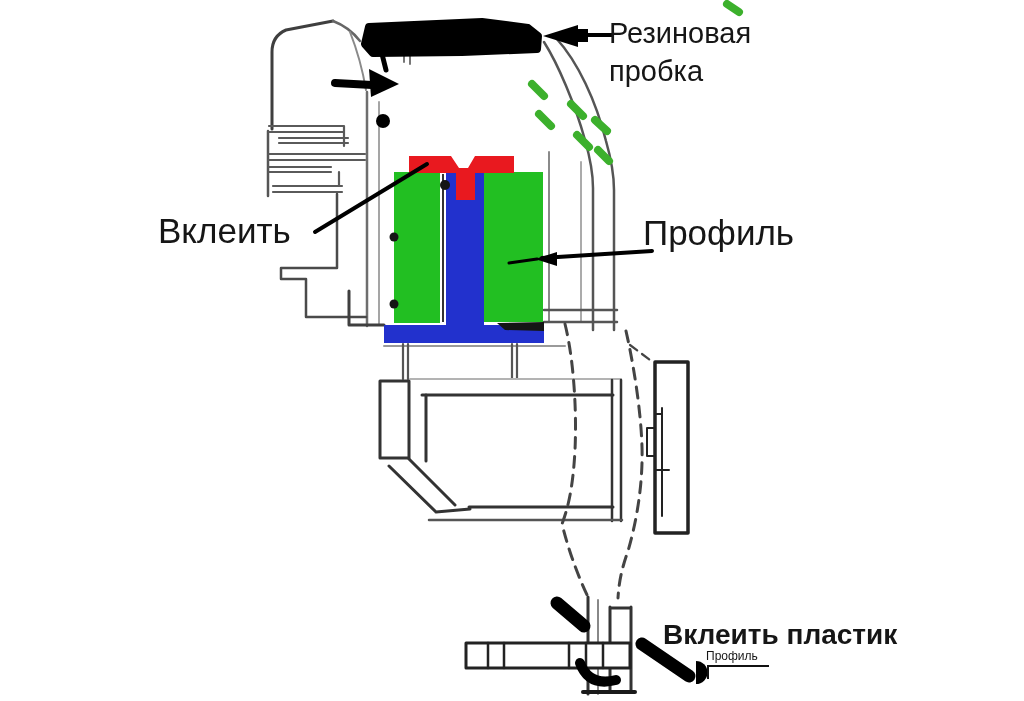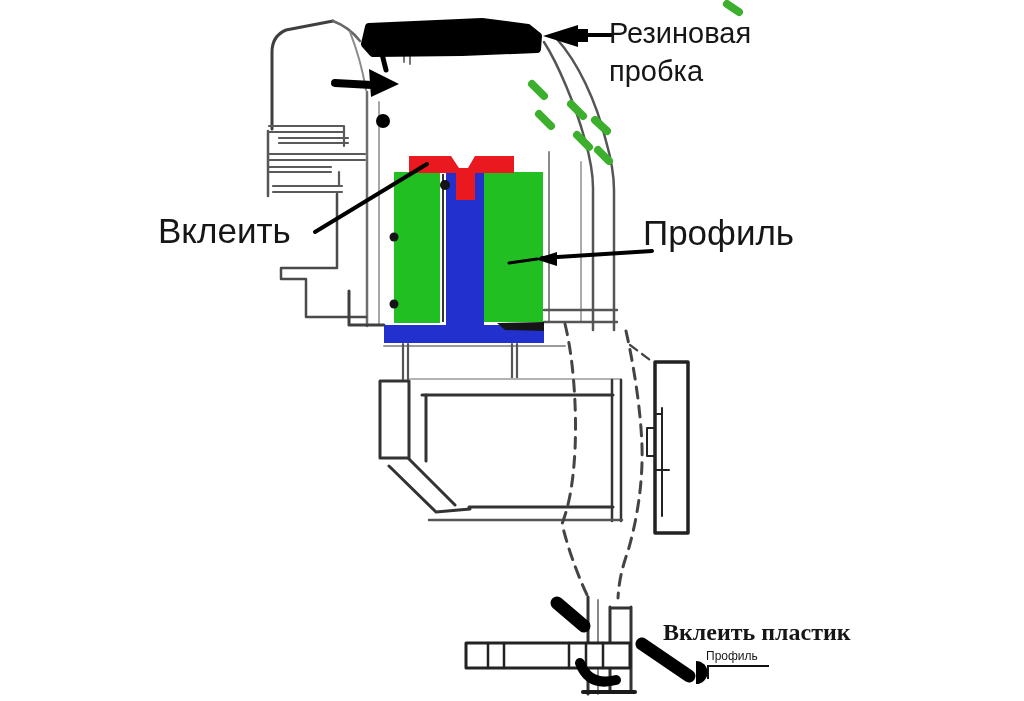--- a/index.html
+++ b/index.html
@@ -13,21 +13,21 @@
   }
   #drawing{position:absolute;left:0;top:0;}
   .label{
     position:absolute;
     color:#161616;
     font-family:"Liberation Sans", sans-serif;
   }
   .label-rubber-plug{left:577px;top:14px;width:168px;font-size:29px;line-height:38px;}
   .label-screw{left:126px;top:211px;font-size:35px;white-space:nowrap;}
   .label-bushing{left:611px;top:213px;font-size:35px;white-space:nowrap;}
-  .label-glue{left:631px;top:619px;font-size:24px;font-weight:700;white-space:nowrap;font-family:Liberation Serif, serif;}
+  .label-glue{left:631px;top:619px;font-size:28px;font-weight:700;white-space:nowrap;}
   .label-profile{left:674px;top:649px;font-size:12px;white-space:nowrap;}
 </style>
 </head>
 <body>
 
 <div id="canvas">
 
   <svg id="drawing" width="1024" height="701" viewBox="0 0 1024 701" xmlns="http://www.w3.org/2000/svg">
 
     <g fill="none" stroke="#4a4a4a" stroke-width="2.5" stroke-linecap="round" stroke-linejoin="round">

